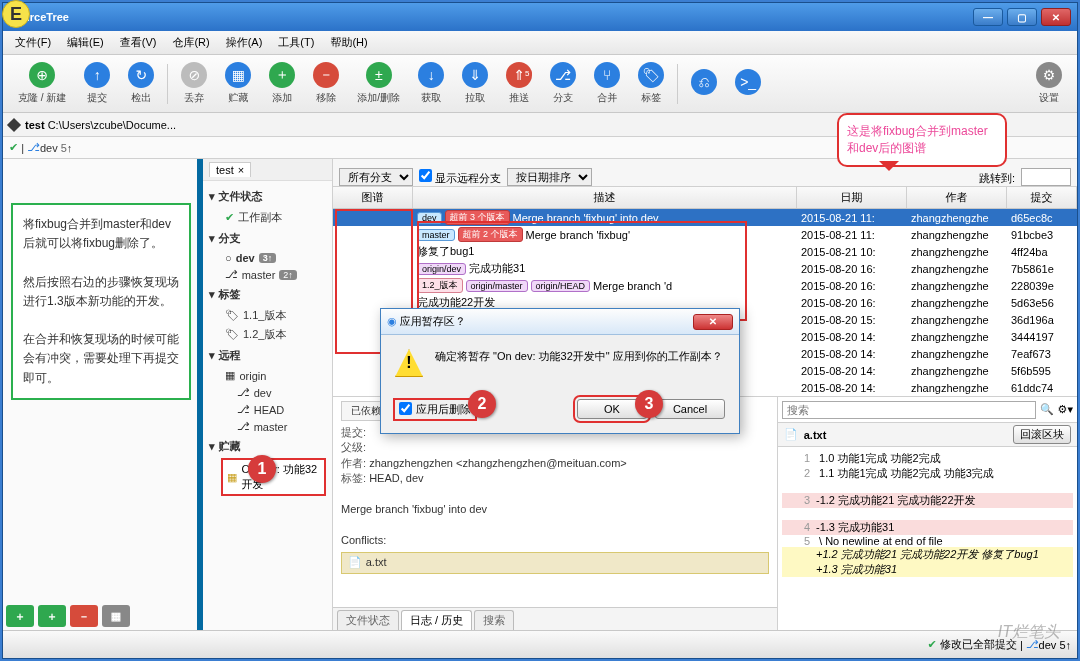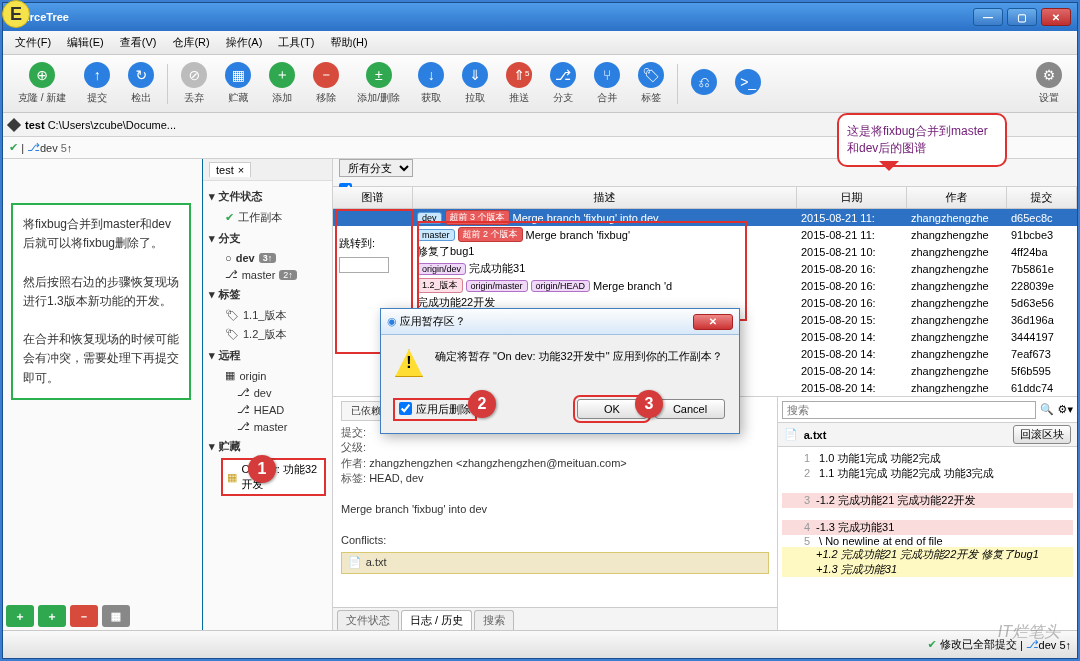--- a/index.html
+++ b/index.html
@@ -15,32 +15,32 @@
 .tb-item{display:flex;flex-direction:column;align-items:center;justify-content:center;padding:0 9px;min-width:44px;cursor:default;}
 .tb-icon{width:26px;height:26px;border-radius:50%;display:flex;align-items:center;justify-content:center;font-size:14px;color:#fff;margin-bottom:3px;}
 .tb-label{font-size:10px;color:#444;white-space:nowrap;}
 .sep{width:1px;height:40px;background:#ccc;margin:0 4px;}
 .spacer{flex:1;}
 .pathbar{height:24px;background:#f3f3f3;border-bottom:1px solid #d0d0d0;display:flex;align-items:center;padding:0 6px;font-size:11px;}
 .pathbar .bullet{width:10px;height:10px;background:#3a3a3a;transform:rotate(45deg);margin-right:6px;}
 .pathbar b{font-weight:bold;}
 .subbar{height:22px;border-bottom:1px solid #d0d0d0;display:flex;align-items:center;padding:0 6px;font-size:11px;color:#333;background:#fafafa;}
 .main{flex:1;display:flex;overflow:hidden;}
-.leftpane{width:200px;border-right:1px solid #0369a1;display:flex;flex-direction:column;position:relative;background:#fafafa;}
+.leftpane{width:200px;border-right:6px solid #0369a1;display:flex;flex-direction:column;position:relative;background:#fafafa;}
 .notebox{position:absolute;top:44px;left:8px;width:180px;border:2px solid #2bb04e;background:#fff;padding:10px;font-size:12px;line-height:1.6;color:#333;z-index:5;}
 .sidepane{width:130px;border-right:1px solid #d0d0d0;background:#fafafa;overflow:hidden;padding-top:30px;}
 .sidepane .tab-hdr{background:#f0f0f0;border-bottom:1px solid #ddd;height:22px;display:flex;align-items:center;padding:0 6px;margin-top:-30px;}
 .sidepane .tabx{background:#fff;border:1px solid #ccc;border-bottom:none;padding:1px 6px;font-size:11px;display:flex;align-items:center;gap:4px;}
 .tree-sec{padding:4px 6px;font-size:11px;}
 .tree-hdr{font-weight:bold;color:#333;padding:4px 0;display:flex;align-items:center;gap:4px;}
 .tree-item{padding:2px 0 2px 16px;display:flex;align-items:center;gap:4px;color:#333;}
 .badge{background:#888;color:#fff;border-radius:3px;padding:0 4px;font-size:9px;}
 .stash-item{border:2px solid #e03030;background:#fff;padding:2px 4px;margin-left:12px;display:flex;align-items:center;gap:4px;font-size:10px;}
 .centerpane{flex:1;display:flex;flex-direction:column;overflow:hidden;position:relative;}
-.filterbar{height:28px;border-bottom:1px solid #d0d0d0;display:flex;align-items:flex-start;padding:0 6px;gap:6px;background:#f6f6f6;flex-direction:column;}
+.filterbar{height:28px;border-bottom:1px solid #d0d0d0;display:flex;align-items:flex-end;padding:0 6px;gap:6px;background:#f6f6f6;}
 .filterbar select,.filterbar input[type=text]{border:1px solid #aaa;padding:1px 4px;font-size:11px;height:18px;}
 .table-hdr{height:22px;background:linear-gradient(#fafafa,#e8e8e8);border-bottom:1px solid #c8c8c8;display:flex;font-size:11px;align-items:center;}
 .th{border-right:1px solid #d0d0d0;padding:3px 6px;text-align:center;}
 .th.graph{width:80px;}
 .th.desc{flex:1;font-family:Liberation Serif, serif;}
 .th.date{width:110px;}
 .th.auth{width:100px;}
 .th.commit{width:70px;}
 .rows{flex:0 0 auto;}
 .row{height:17px;display:flex;align-items:center;font-size:11px;}
@@ -50,21 +50,21 @@
 .cell-date{width:110px;padding-left:4px;}
 .cell-auth{width:100px;padding-left:4px;}
 .cell-commit{width:70px;padding-left:4px;}
 .tag{border:1px solid #888;border-radius:3px;padding:0 4px;font-size:9px;background:#fff;color:#000;}
 .tag.dev{background:#c8e8ff;border-color:#5a9ad8;}
 .tag.master{background:#c8e8ff;border-color:#5a9ad8;}
 .tag.orig{background:#f0d8f8;border-color:#b070c8;}
 .tag.ver{background:#fde0e8;border-color:#d88090;}
 .tag.ahead{background:#e85a5a;color:#fff;border-color:#c03a3a;}
 .redframe{position:absolute;border:2px solid #e03030;pointer-events:none;}
-.callout{position:absolute;top:58px;right:70px;width:170px;border:2px solid #e03030;border-radius:10px;background:#fff;padding:8px;font-size:12px;color:#701a75;z-index:10;}
+.callout{position:absolute;top:58px;right:70px;width:170px;border:2px solid #e03030;border-radius:10px;background:#fff;padding:8px;font-size:12px;color:#ec4899;z-index:10;}
 .callout:after{content:'';position:absolute;bottom:-16px;left:40px;border:10px solid transparent;border-top-color:#e03030;}
 .infopane{border-top:1px solid #d0d0d0;padding:4px 8px;font-size:11px;color:#333;line-height:1.4;flex:0 0 auto;}
 .infopane .lbl{color:#555;}
 .rightpane{width:300px;border-left:1px solid #d0d0d0;border-top:1px solid #d0d0d0;display:flex;flex-direction:column;background:#fff;margin-top:0;}
 .searchbar{height:26px;border-bottom:1px solid #d0d0d0;display:flex;align-items:center;padding:0 4px;gap:4px;}
 .searchbar input{flex:1;border:1px solid #aaa;padding:1px 4px;height:18px;}
 .filetab{height:24px;background:#f4f4f4;border-bottom:1px solid #d0d0d0;display:flex;align-items:center;padding:0 6px;gap:6px;}
 .diff{flex:1;padding:4px;font-family:Consolas,monospace;font-size:10px;overflow:hidden;}
 .diff-line{white-space:pre;padding:0 4px;}
 .diff-line.add{background:#fef9c3;font-style:italic;}

